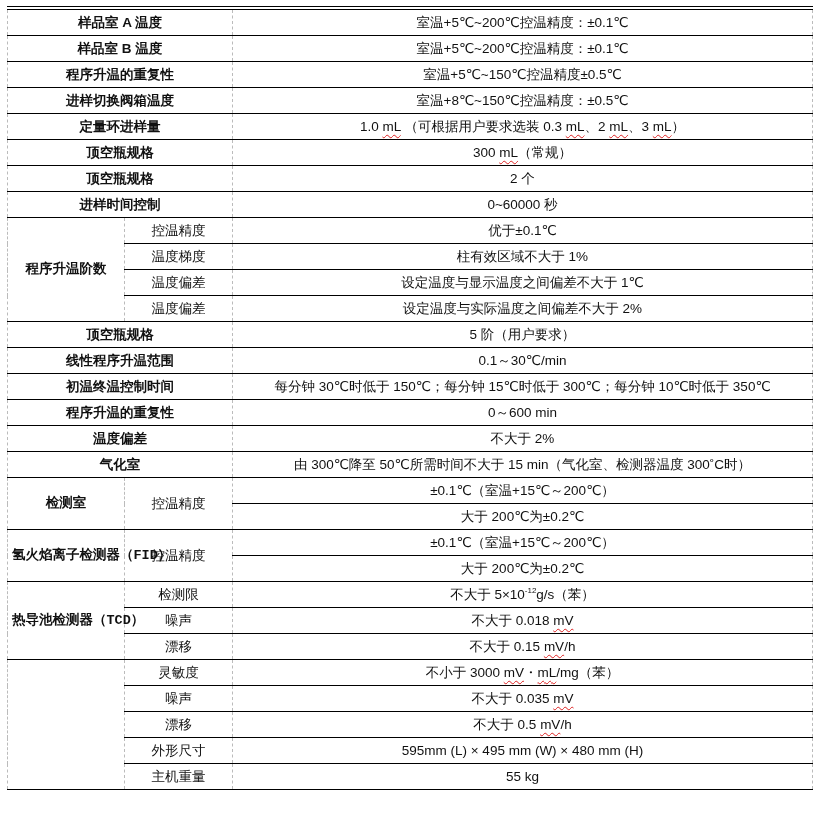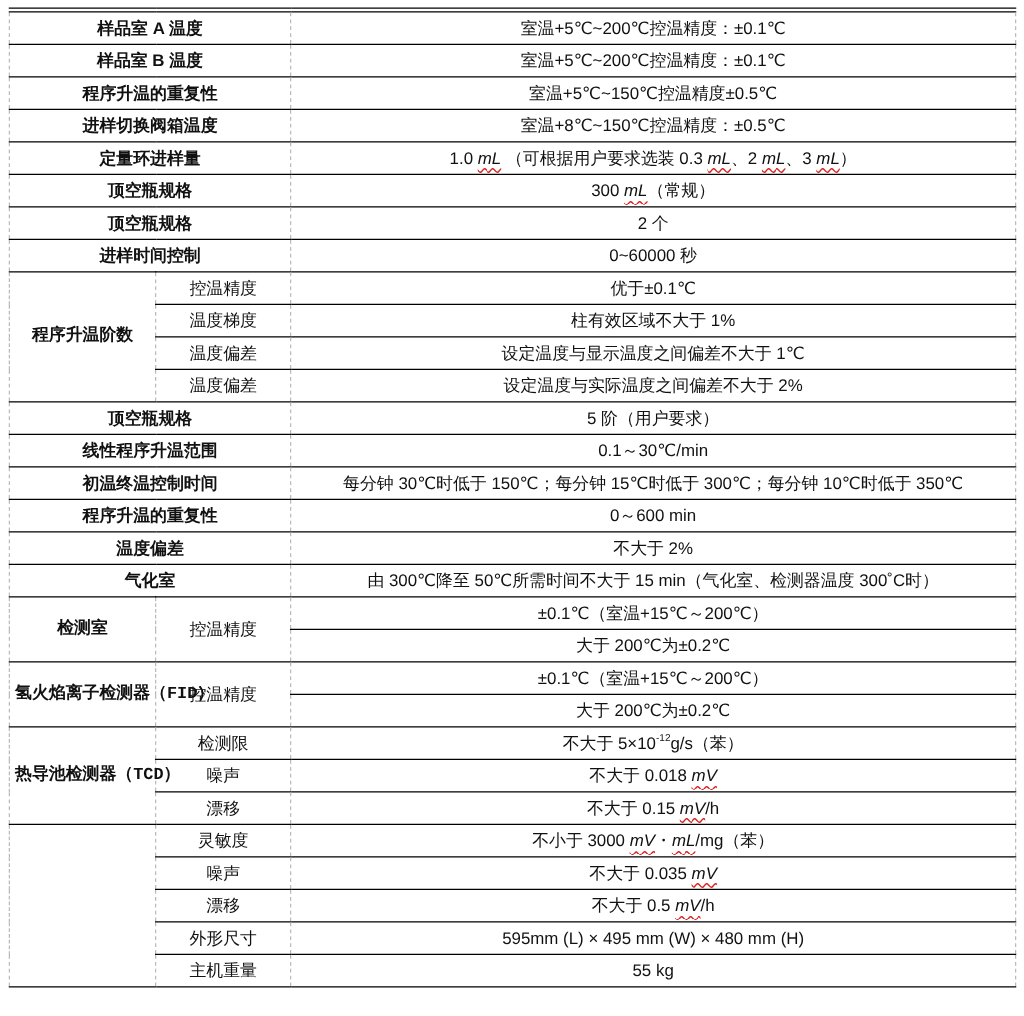--- a/index.html
+++ b/index.html
@@ -15,21 +15,21 @@
   table.spec col.c3 { width: 580px; }
   table.spec td {
     height: 25px; padding: 0 4px; text-align: center; vertical-align: middle;
     border-top: 1.5px solid #000; border-bottom: 1.5px solid #000;
     border-left: 1px dashed #bbb; border-right: 1px dashed #bbb;
     white-space: nowrap; line-height: 25px;
   }
   table.spec tr.first td { border-top: 4px double #000; }
   td.bold { font-weight: bold; }
   td.left { text-align: left; white-space: normal; line-height: 26px; padding-left: 6px; font-family: Liberation Mono, monospace; }
-  .wavy { text-decoration: underline wavy #d22; text-decoration-thickness: 1px; text-underline-offset: 3px; font-style: italic; }
+  .wavy { text-decoration: underline wavy #d22; text-decoration-thickness: 1px; text-underline-offset: 3px; }
   sup { font-size: 8px; vertical-align: 6px; line-height: 0; margin-top: 28px; }
 </style>
 </head>
 <body>
 
 <table class="spec">
   <colgroup>
       <col class="c1">
       <col class="c2">
       <col class="c3">

